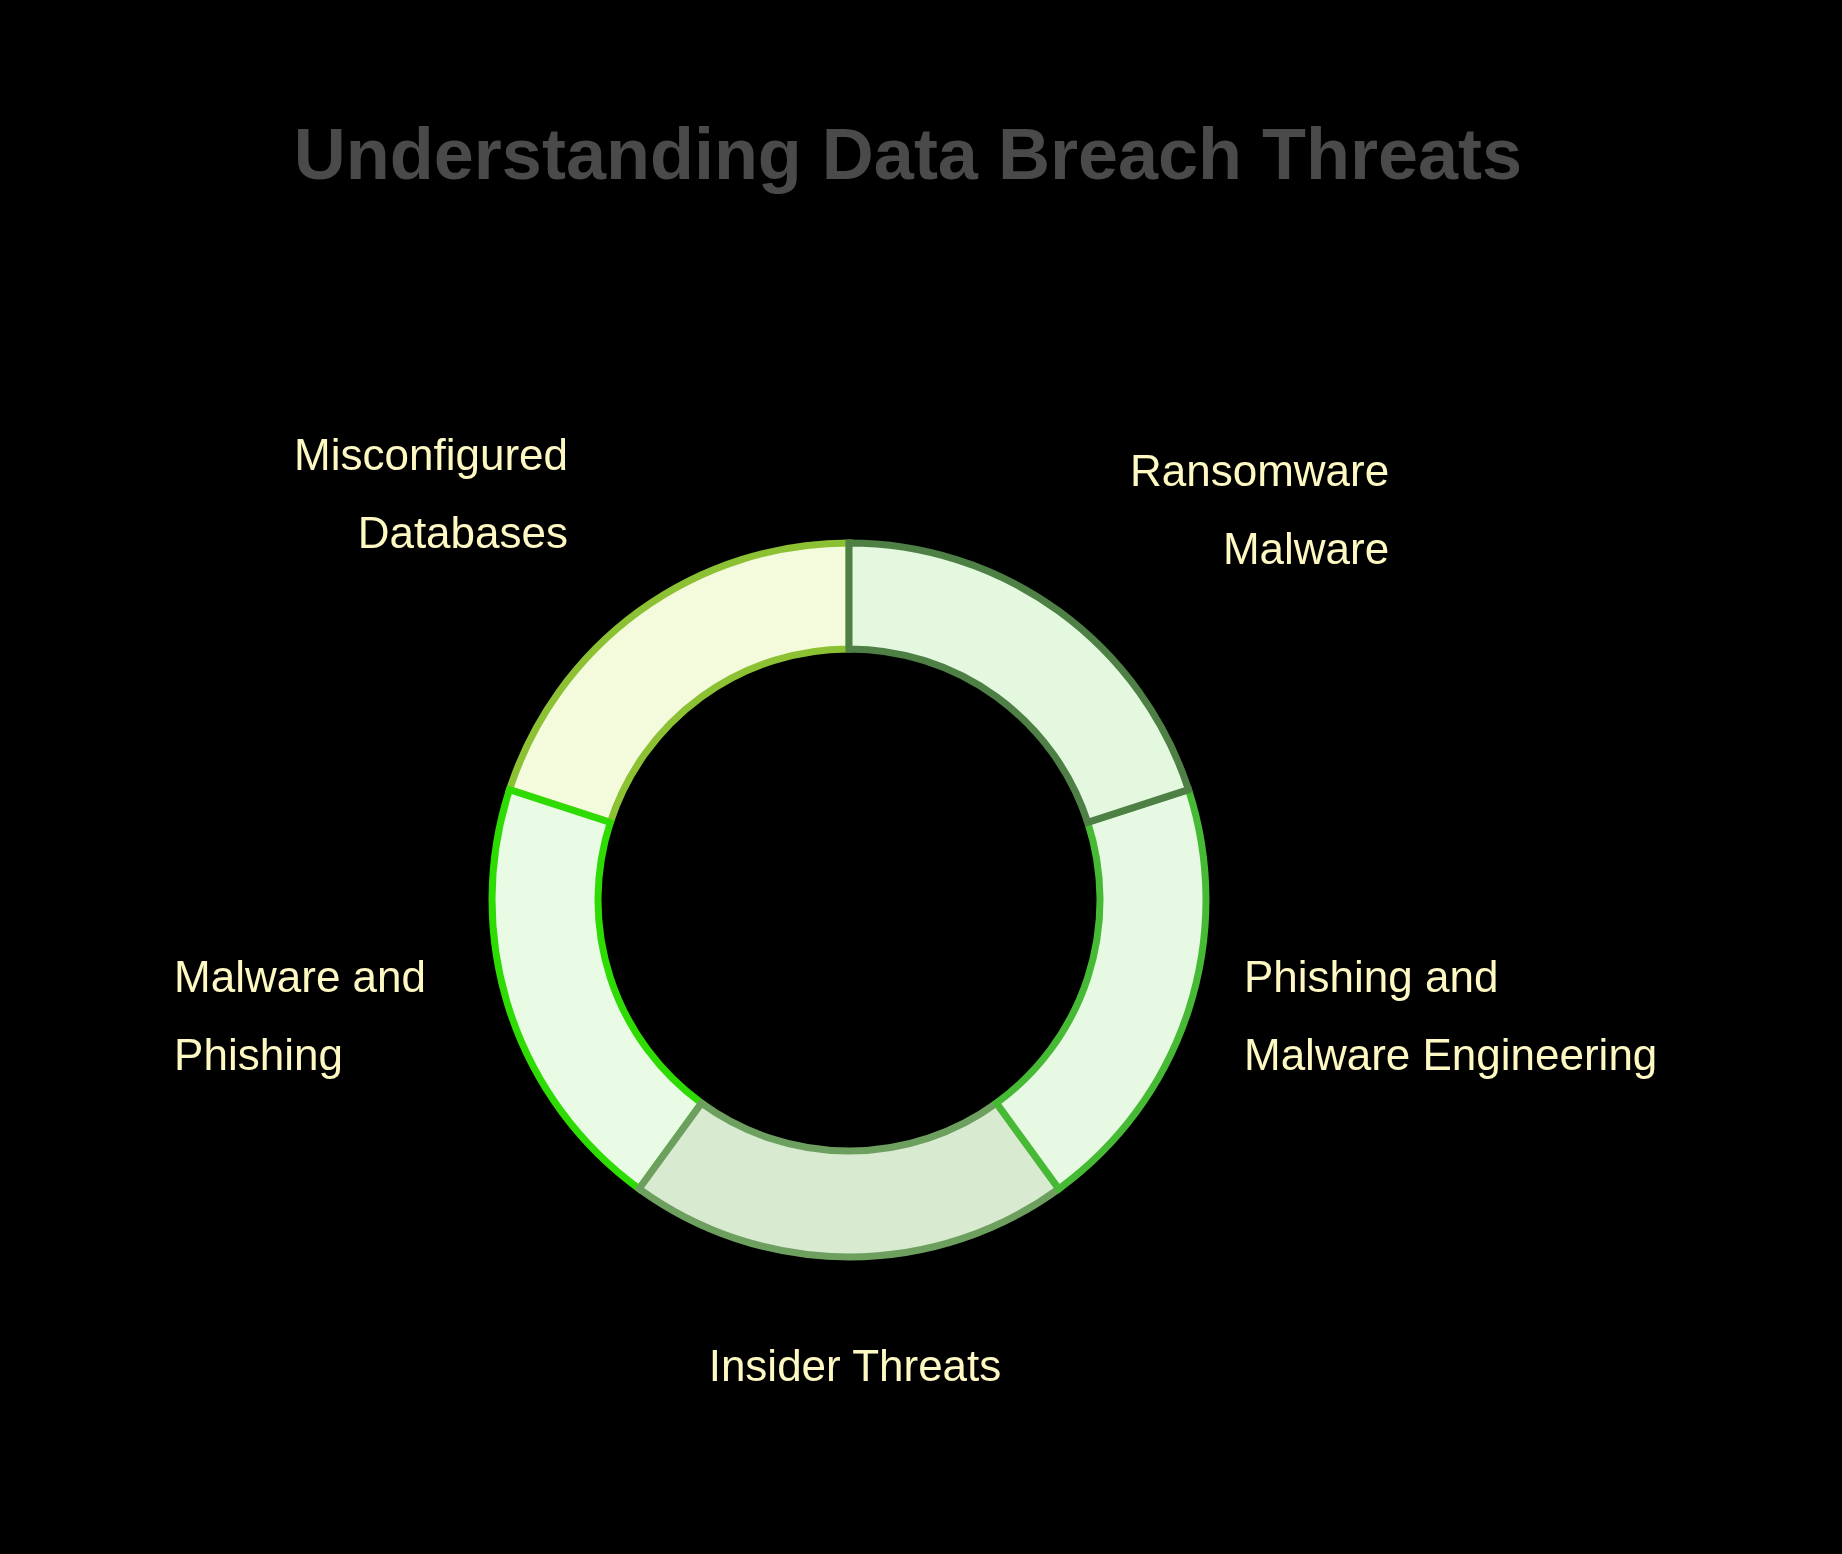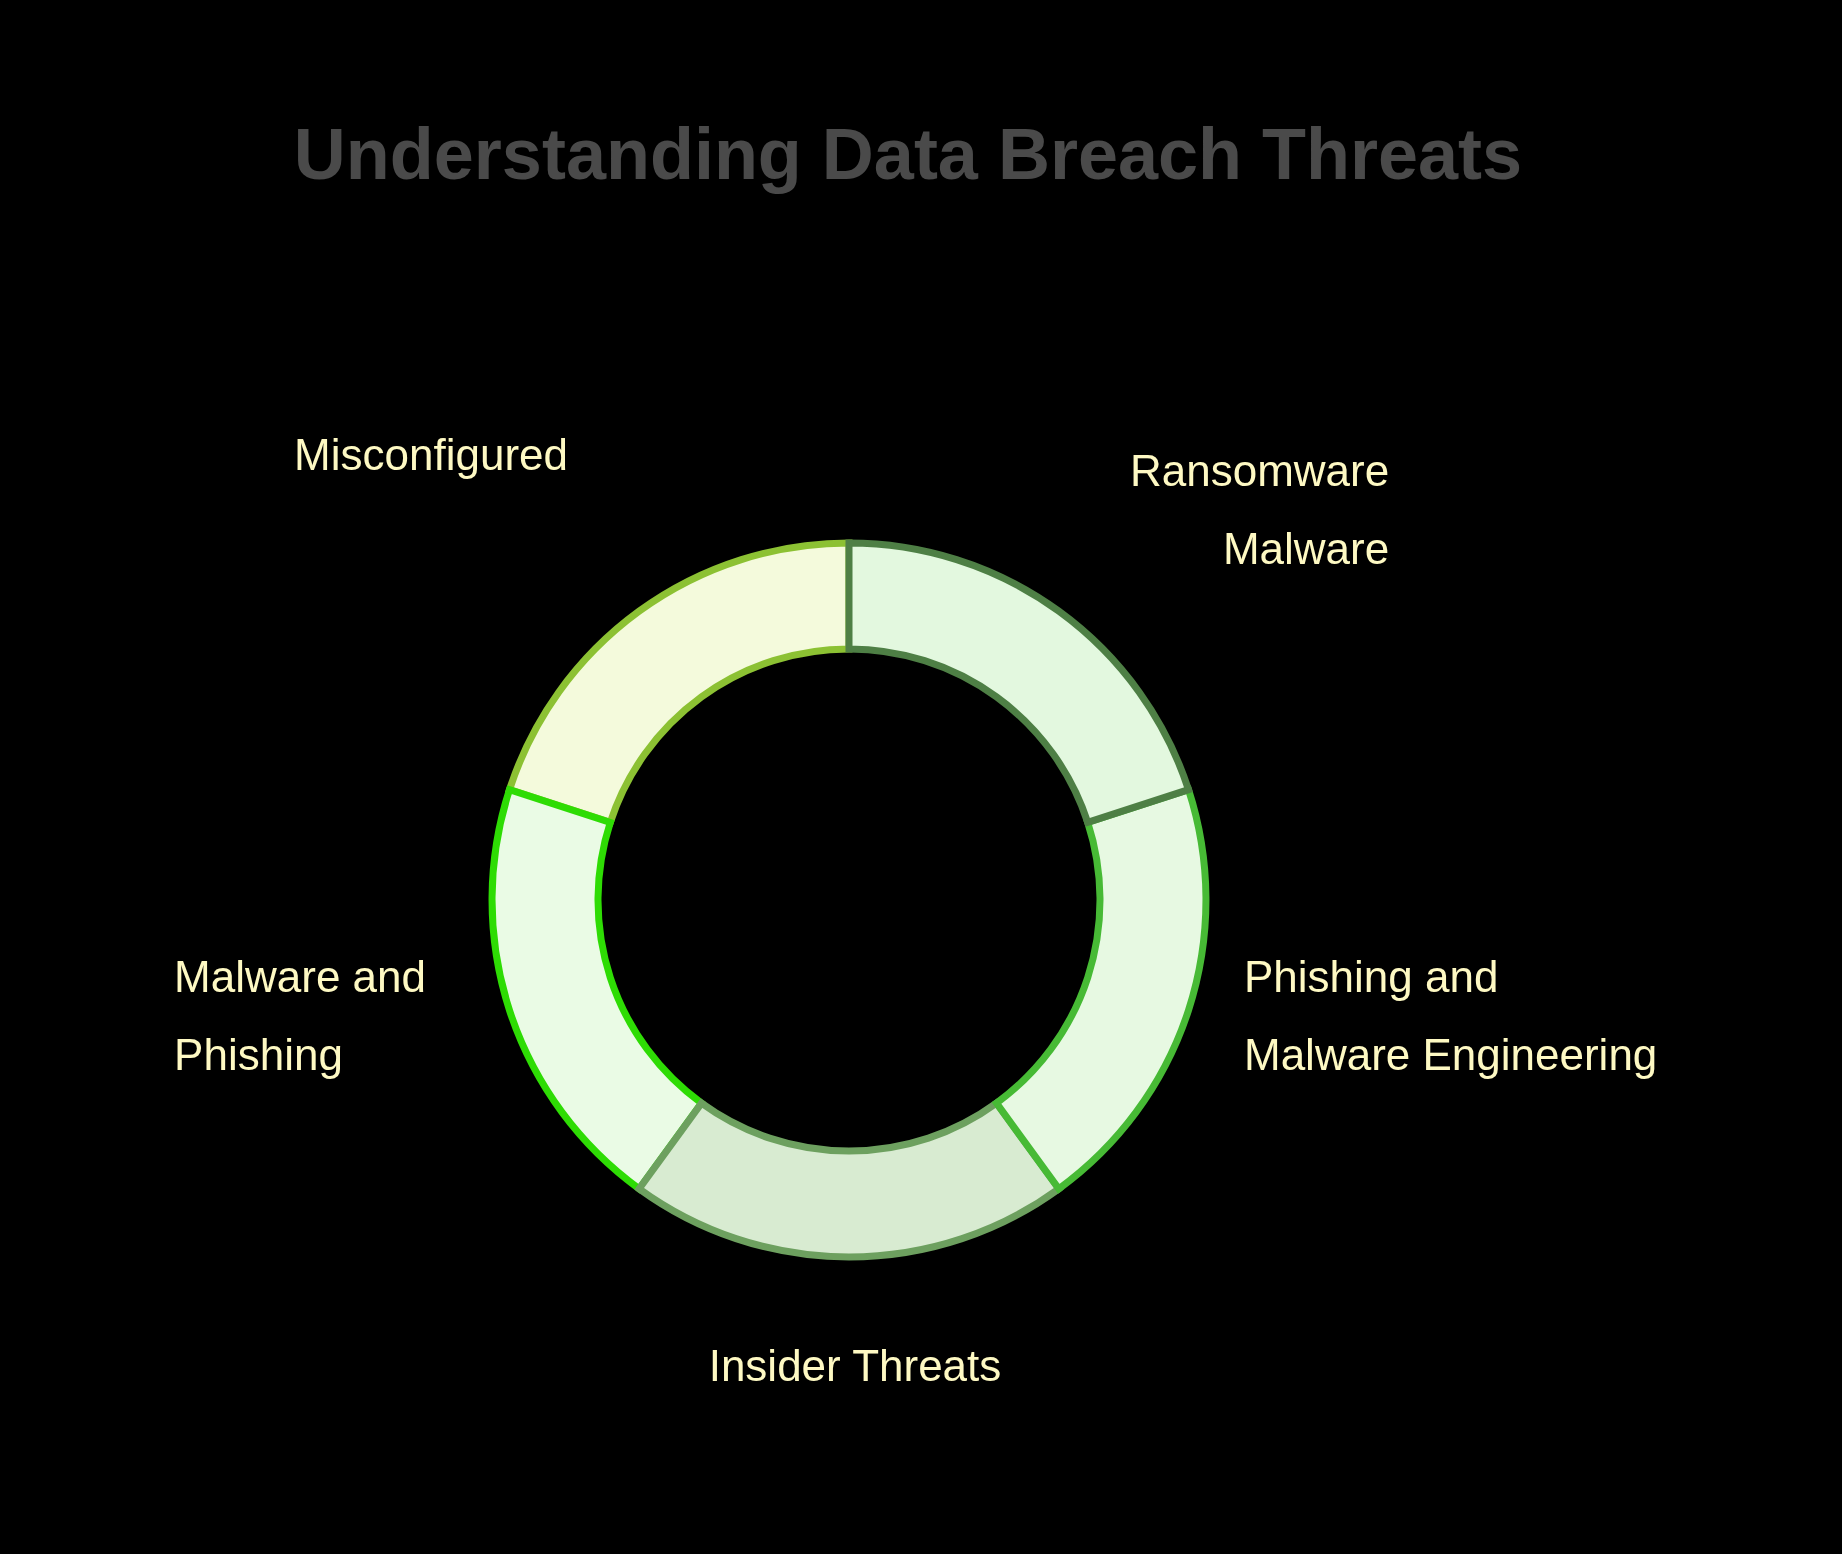--- a/index.html
+++ b/index.html
@@ -58,20 +58,21 @@
       <path d="M 509.5 789.7 A 357 357 0 0 1 849.0 543.0 L 849.0 649.0 A 251 251 0 0 0 610.3 822.4 Z" fill="#f4fadc" stroke="#8cc133" stroke-width="7" stroke-linejoin="miter"></path>
       <path d="M 639.2 1188.8 A 357 357 0 0 1 509.5 789.7 L 610.3 822.4 A 251 251 0 0 0 701.5 1103.1 Z" fill="#eafbe5" stroke="#2edc04" stroke-width="7" stroke-linejoin="miter"></path>
       <path d="M 1058.8 1188.8 A 357 357 0 0 1 639.2 1188.8 L 701.5 1103.1 A 251 251 0 0 0 996.5 1103.1 Z" fill="#d8ebd1" stroke="#6da05f" stroke-width="7" stroke-linejoin="miter"></path>
       <path d="M 1188.5 789.7 A 357 357 0 0 1 1058.8 1188.8 L 996.5 1103.1 A 251 251 0 0 0 1087.7 822.4 Z" fill="#e7f9e2" stroke="#47ba35" stroke-width="7" stroke-linejoin="miter"></path>
       <path d="M 849.0 543.0 A 357 357 0 0 1 1188.5 789.7 L 1087.7 822.4 A 251 251 0 0 0 849.0 649.0 Z" fill="#e3f8df" stroke="#4e7f45" stroke-width="7" stroke-linejoin="miter"></path>
     </g>
 </svg>
 
 <div class="seg-label lbl-misconfigured">
   <div>Misconfigured</div>
+  <div>Databases</div>
 </div>
 
 <div class="seg-label lbl-ransomware">
   <div>Ransomware</div>
   <div>Malware</div>
 </div>
 
 <div class="seg-label lbl-phishing">
   <div>Phishing and</div>
   <div>Malware Engineering</div>

